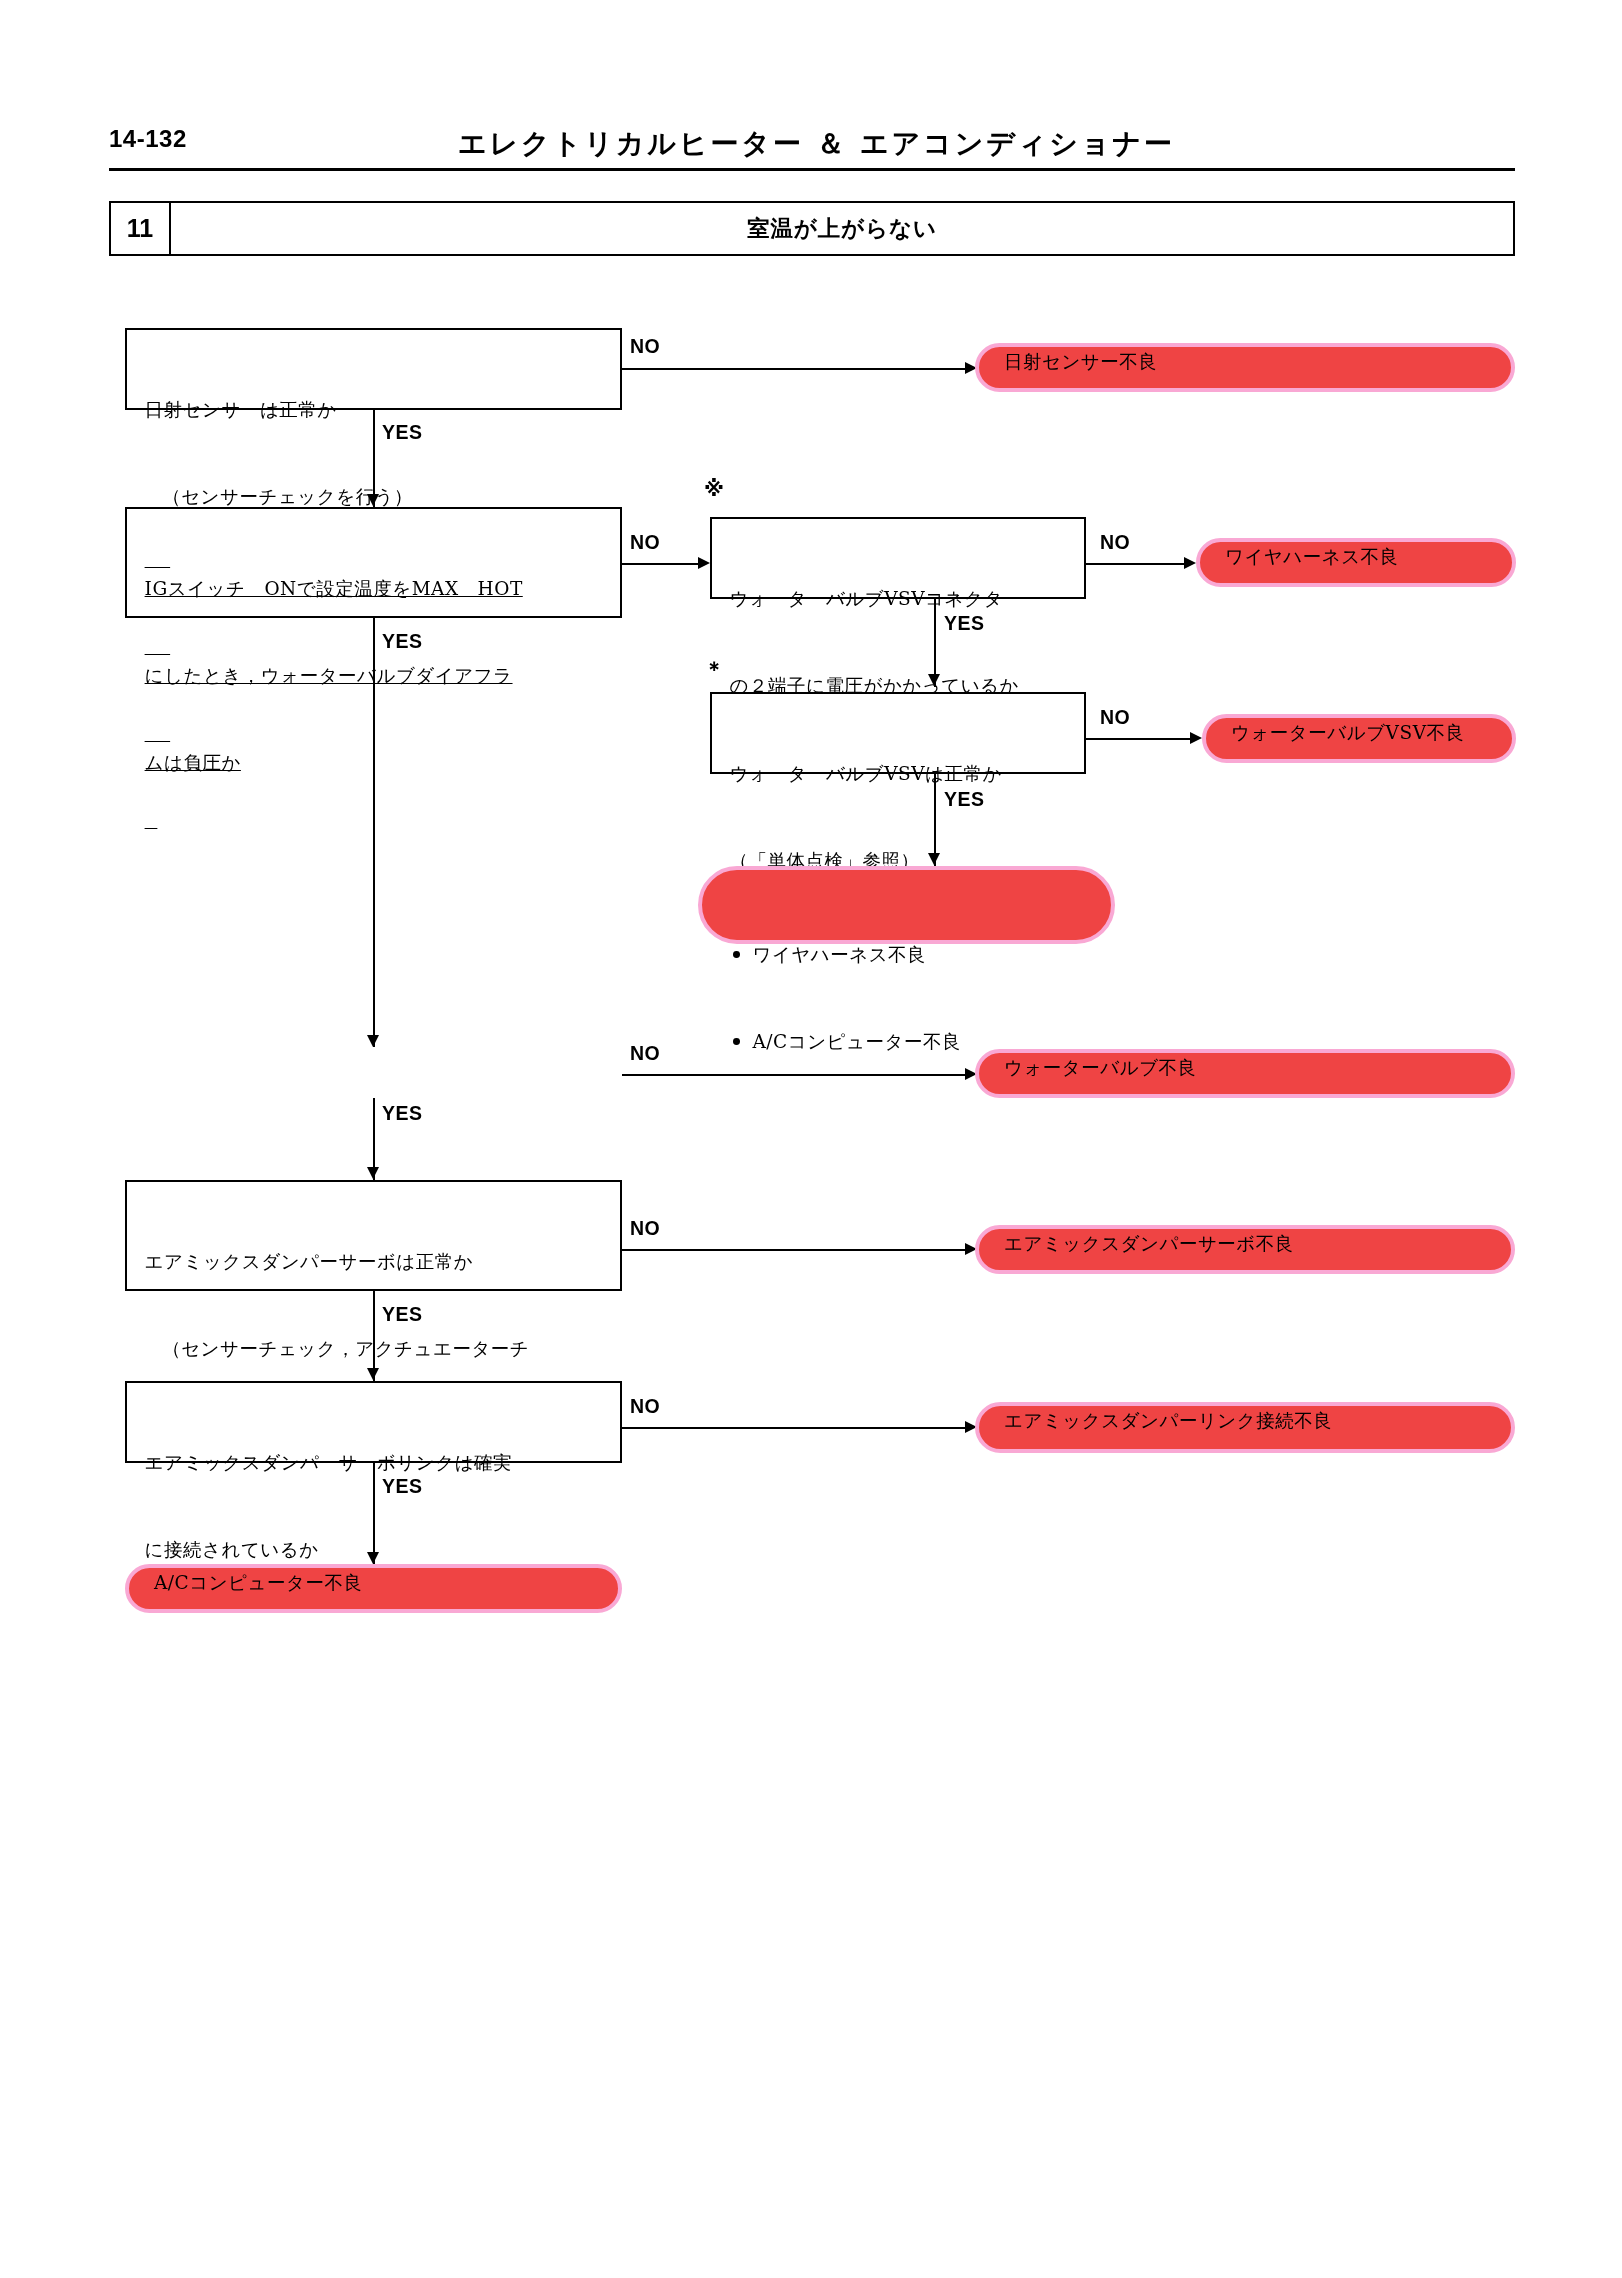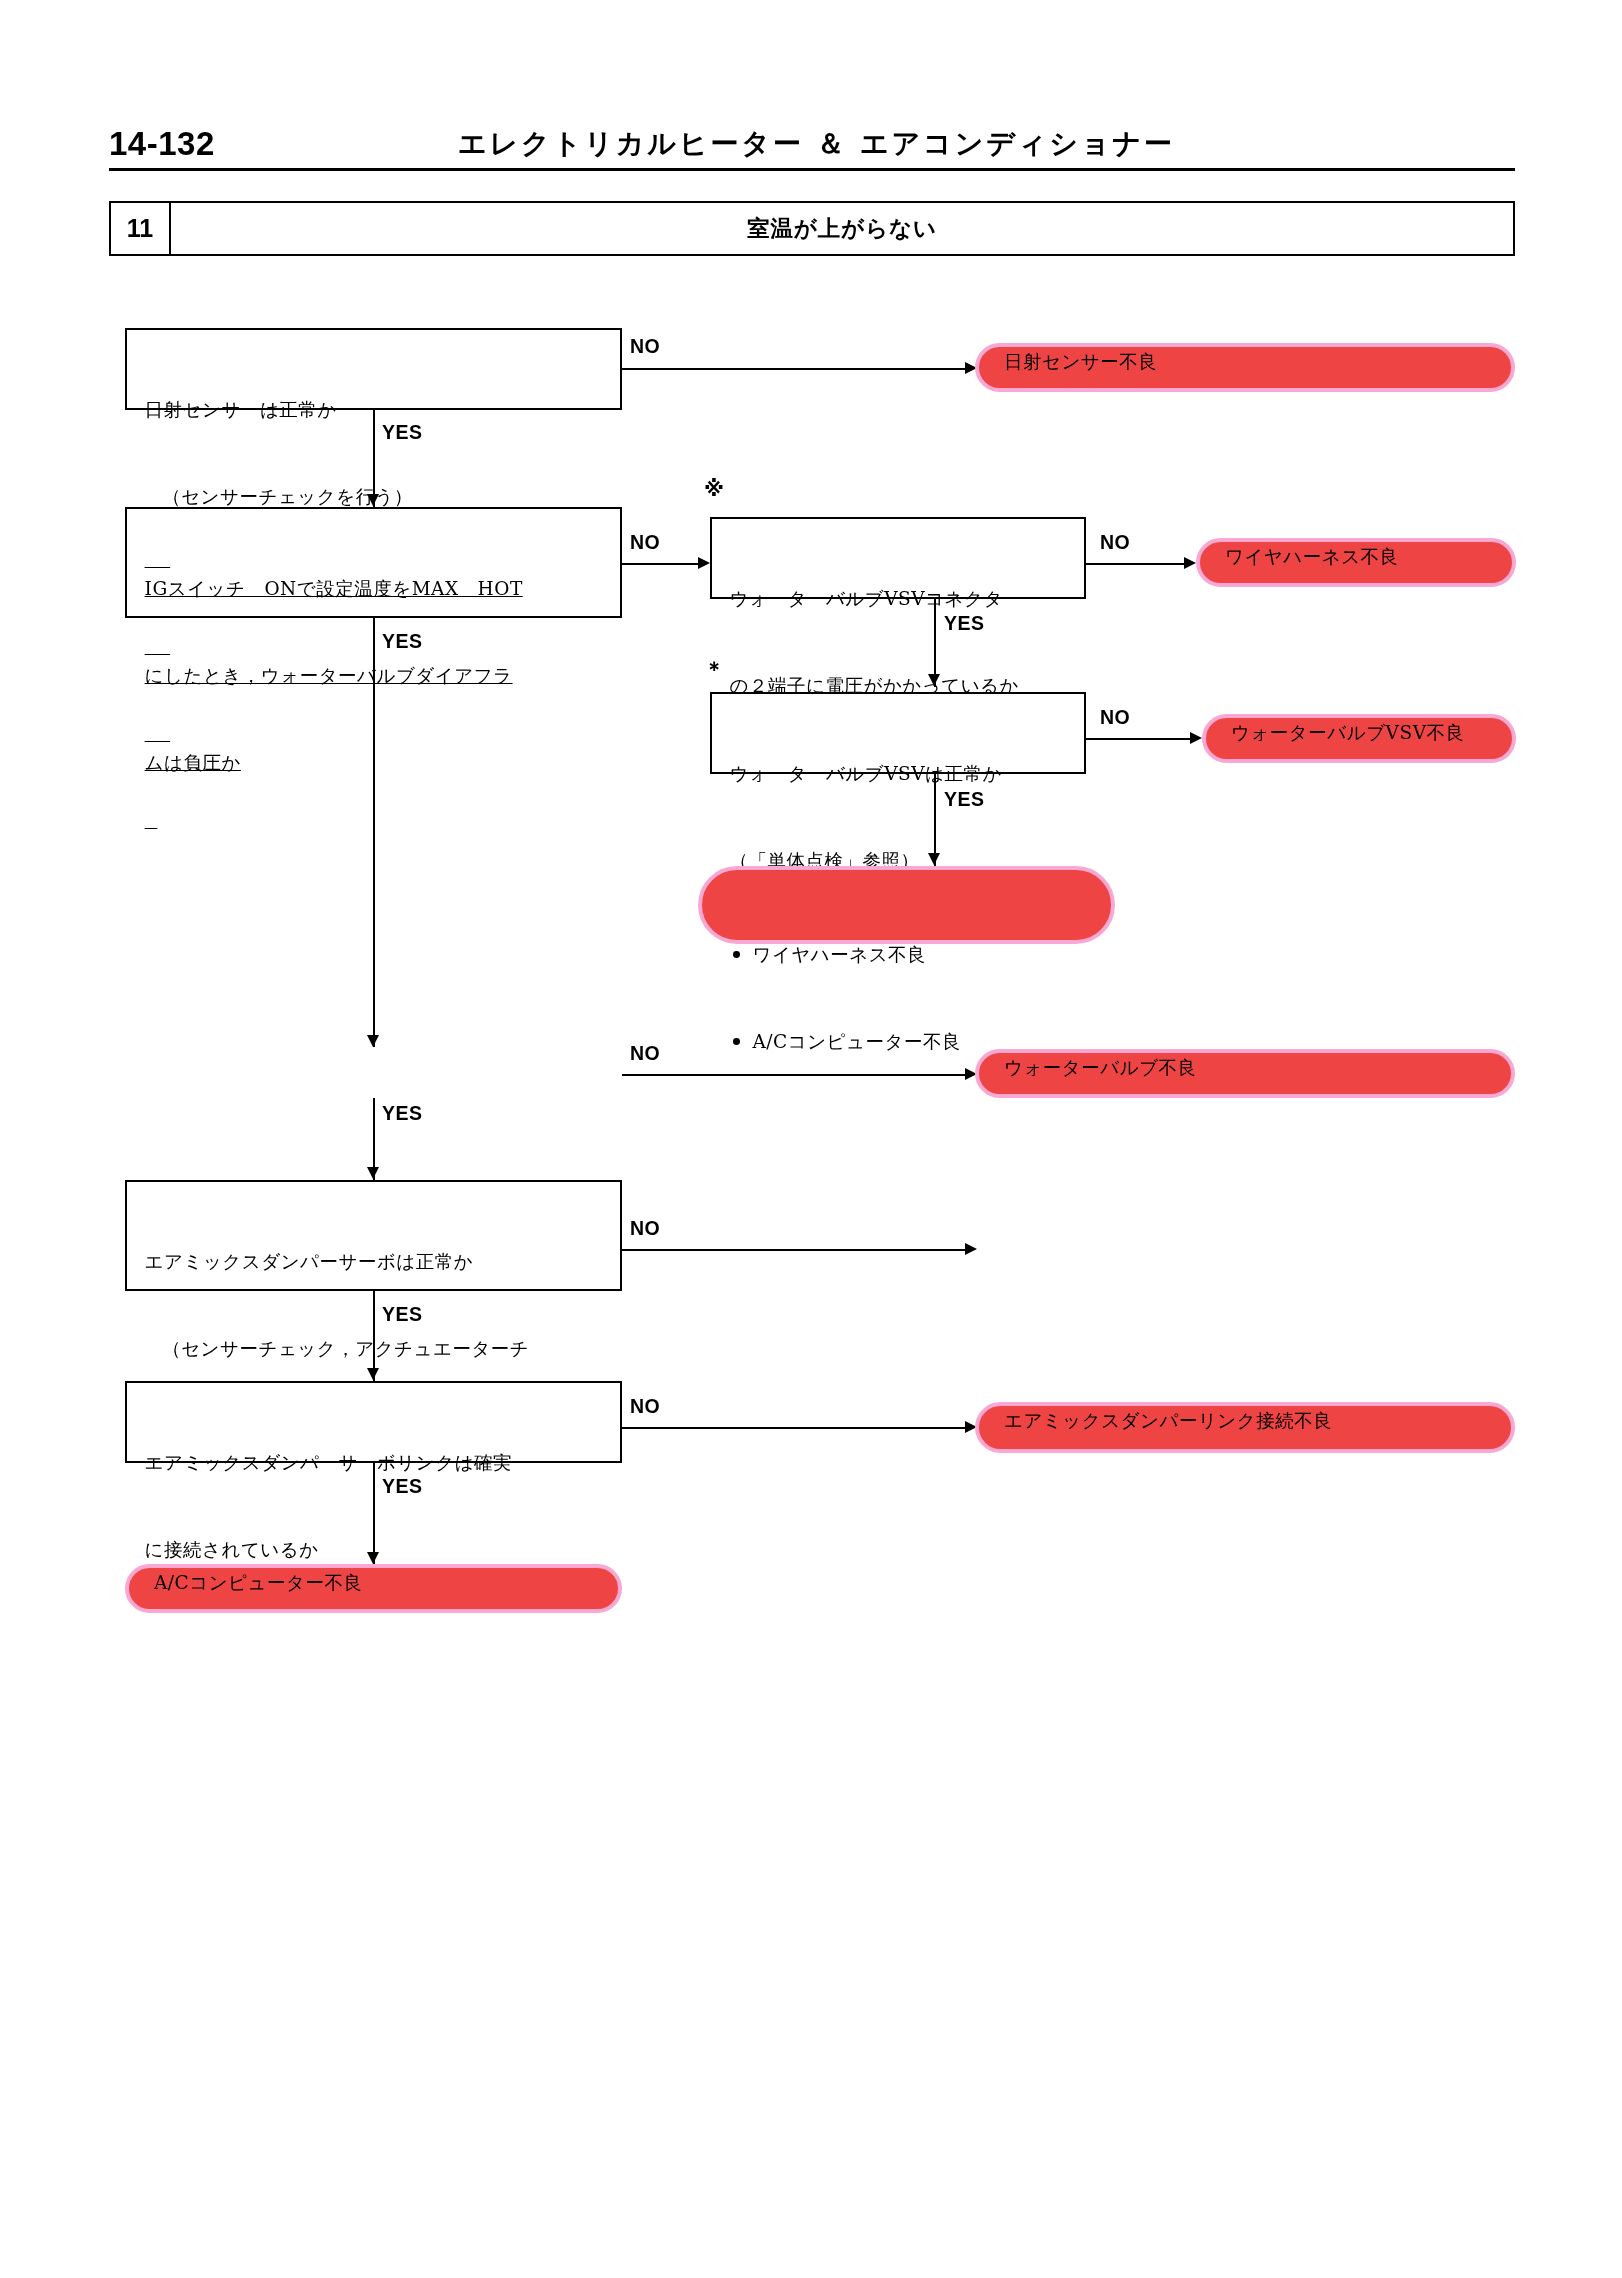--- a/index.html
+++ b/index.html
@@ -20,21 +20,21 @@
     left: 0; top: 0;
     width: 1623px;
     height: 2278px;
   }
 
   
   .page-num {
     position: absolute;
     left: 109px; top: 125px;
     font-family: "Liberation Sans", "DejaVu Sans", sans-serif;
-    font-size: 33px;
+    font-size: 24px;
     font-weight: bold;
     letter-spacing: 0.5px;
   }
   .header-title {
     position: absolute;
     left: 458px; top: 125px;
     font-family: "DejaVu Sans", "Liberation Sans", sans-serif;
     font-size: 28px;
     font-weight: bold;
     letter-spacing: 2.9px;
@@ -259,20 +259,23 @@
 
   <div class="box" style="left:125px; top:1180px; width:497px; height:111px;">
     <div>エアミックスダンパーサーボは正常か</div>
     <div style="padding-left:17.6px;">（センサーチェック，アクチュエーターチ</div>
     <div>ェックを行う）</div>
   </div>
 
   <div class="hline" style="left:622px; top:1249px; width:344px;"></div>
   <div class="arrow-right" style="left:965px; top:1243px;"></div>
   <div class="lab" style="left:630px; top:1217px;">NO</div>
+  <div class="oval" style="left:975px; top:1225px; width:540px; height:49px;">
+    <span>エアミックスダンパーサーボ不良</span>
+  </div>
 
   <div class="vline" style="left:373px; top:1291px; height:90px;"></div>
   <div class="arrow-down" style="left:367px; top:1368px;"></div>
   <div class="lab" style="left:382px; top:1303px;">YES</div>
 
   <div class="box" style="left:125px; top:1381px; width:497px; height:82px;">
     <div>エアミックスダンパーサーボリンクは確実</div>
     <div>に接続されているか</div>
   </div>
 

